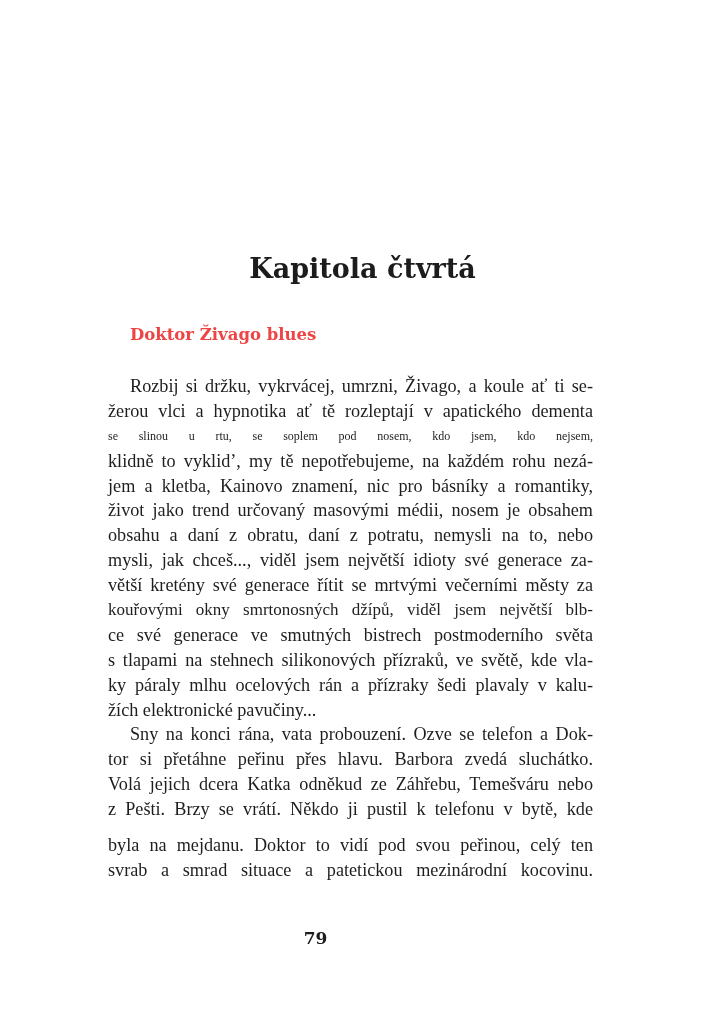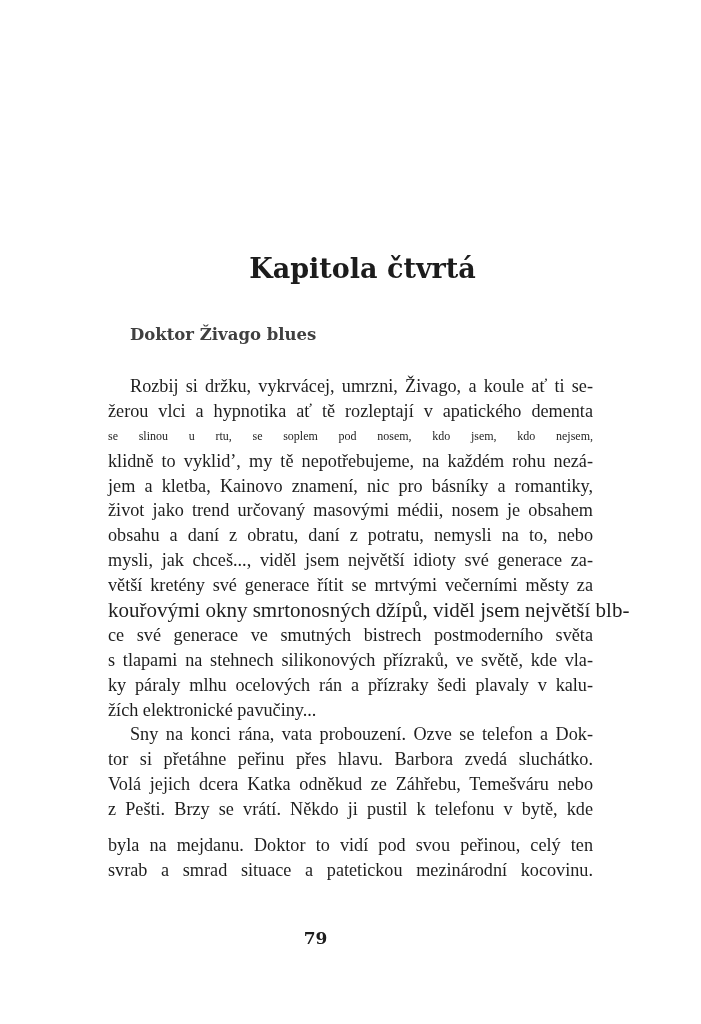--- a/index.html
+++ b/index.html
@@ -1,20 +1,20 @@
 <!DOCTYPE html>
 <html><head>
 <meta charset="utf-8">
 <style>
   html, body { margin: 0; padding: 0; background: #ffffff; }
   body { width: 701px; height: 1024px; position: relative; overflow: hidden;
          font-family: "DejaVu Serif", "Liberation Serif", serif; color: #1e1e1e; }
   .chapter-title { position: absolute; top: 241px; left: 0; width: 701px; text-align: center;
          font-size: 27px; font-weight: bold; letter-spacing: 0px; color: #1c1c1c; }
-  .section-title { position: absolute; top: 325px; left: 130px; font-size: 16.5px; font-weight: bold; color: #404040; }
+  .section-title { position: absolute; top: 325px; left: 130px; font-size: 16.5px; font-weight: bold; color: #ef4444; }
   .body-text { position: absolute; top: 374px; left: 108px; width: 485px; }
   .line { display: block; height: 24.9px; line-height: 24.9px; font-size: 16.1px;
           text-align: justify; text-align-last: justify; white-space: nowrap; font-family: "Liberation Serif", serif; font-size: 18.2px; }
   .line.last { text-align-last: left; }
   .line.indent { padding-left: 22px; }
   .page-number { position: absolute; top: 928px; left: 0; width: 631px; text-align: center;
           font-size: 17px; font-weight: bold; color: #1c1c1c; }
 </style>
 </head>
 <body>
@@ -27,21 +27,21 @@
     <div>
       <span class="line indent" style="white-space: nowrap; font-size: 18.2px;">Rozbij si držku, vykrvácej, umrzni, Živago, a koule ať ti se-</span>
       <span class="line" style="white-space: nowrap; font-size: 18.2px;">žerou vlci a hypnotika ať tě rozleptají v apatického dementa</span>
       <span class="line" style="white-space: nowrap; font-size: 12px;">se slinou u rtu, se soplem pod nosem, kdo jsem, kdo nejsem,</span>
       <span class="line" style="white-space: nowrap; font-size: 18.2px;">klidně to vyklid’, my tě nepotřebujeme, na každém rohu nezá-</span>
       <span class="line" style="white-space: nowrap; font-size: 18.2px;">jem a kletba, Kainovo znamení, nic pro básníky a romantiky,</span>
       <span class="line" style="white-space: nowrap; font-size: 18.2px;">život jako trend určovaný masovými médii, nosem je obsahem</span>
       <span class="line" style="white-space: nowrap; font-size: 18.2px;">obsahu a daní z obratu, daní z potratu, nemysli na to, nebo</span>
       <span class="line" style="white-space: nowrap; font-size: 18.2px;">mysli, jak chceš..., viděl jsem největší idioty své generace za-</span>
       <span class="line" style="white-space: nowrap; font-size: 18.2px;">větší kretény své generace řítit se mrtvými večerními městy za</span>
-      <span class="line" style="white-space: nowrap; font-size: 21px;">kouřovými okny smrtonosných džípů, viděl jsem největší blb-</span>
+      <span class="line" style="white-space: nowrap; font-size: 17px;">kouřovými okny smrtonosných džípů, viděl jsem největší blb-</span>
       <span class="line" style="white-space: nowrap; font-size: 18.2px;">ce své generace ve smutných bistrech postmoderního světa</span>
       <span class="line" style="white-space: nowrap; font-size: 18.2px;">s tlapami na stehnech silikonových přízraků, ve světě, kde vla-</span>
       <span class="line" style="white-space: nowrap; font-size: 18.2px;">ky páraly mlhu ocelových rán a přízraky šedi plavaly v kalu-</span>
       <span class="line last" style="white-space: nowrap; font-size: 18.2px;">žích elektronické pavučiny...</span>
     </div>
     <div>
       <span class="line indent" style="white-space: nowrap; font-size: 18.2px;">Sny na konci rána, vata probouzení. Ozve se telefon a Dok-</span>
       <span class="line" style="white-space: nowrap; font-size: 18.2px;">tor si přetáhne peřinu přes hlavu. Barbora zvedá sluchátko.</span>
       <span class="line" style="white-space: nowrap; font-size: 18.2px;">Volá jejich dcera Katka odněkud ze Záhřebu, Temešváru nebo</span>
       <span class="line" style="white-space: nowrap; font-size: 18.2px;">z Pešti. Brzy se vrátí. Někdo ji pustil k telefonu v bytě, kde</span>

